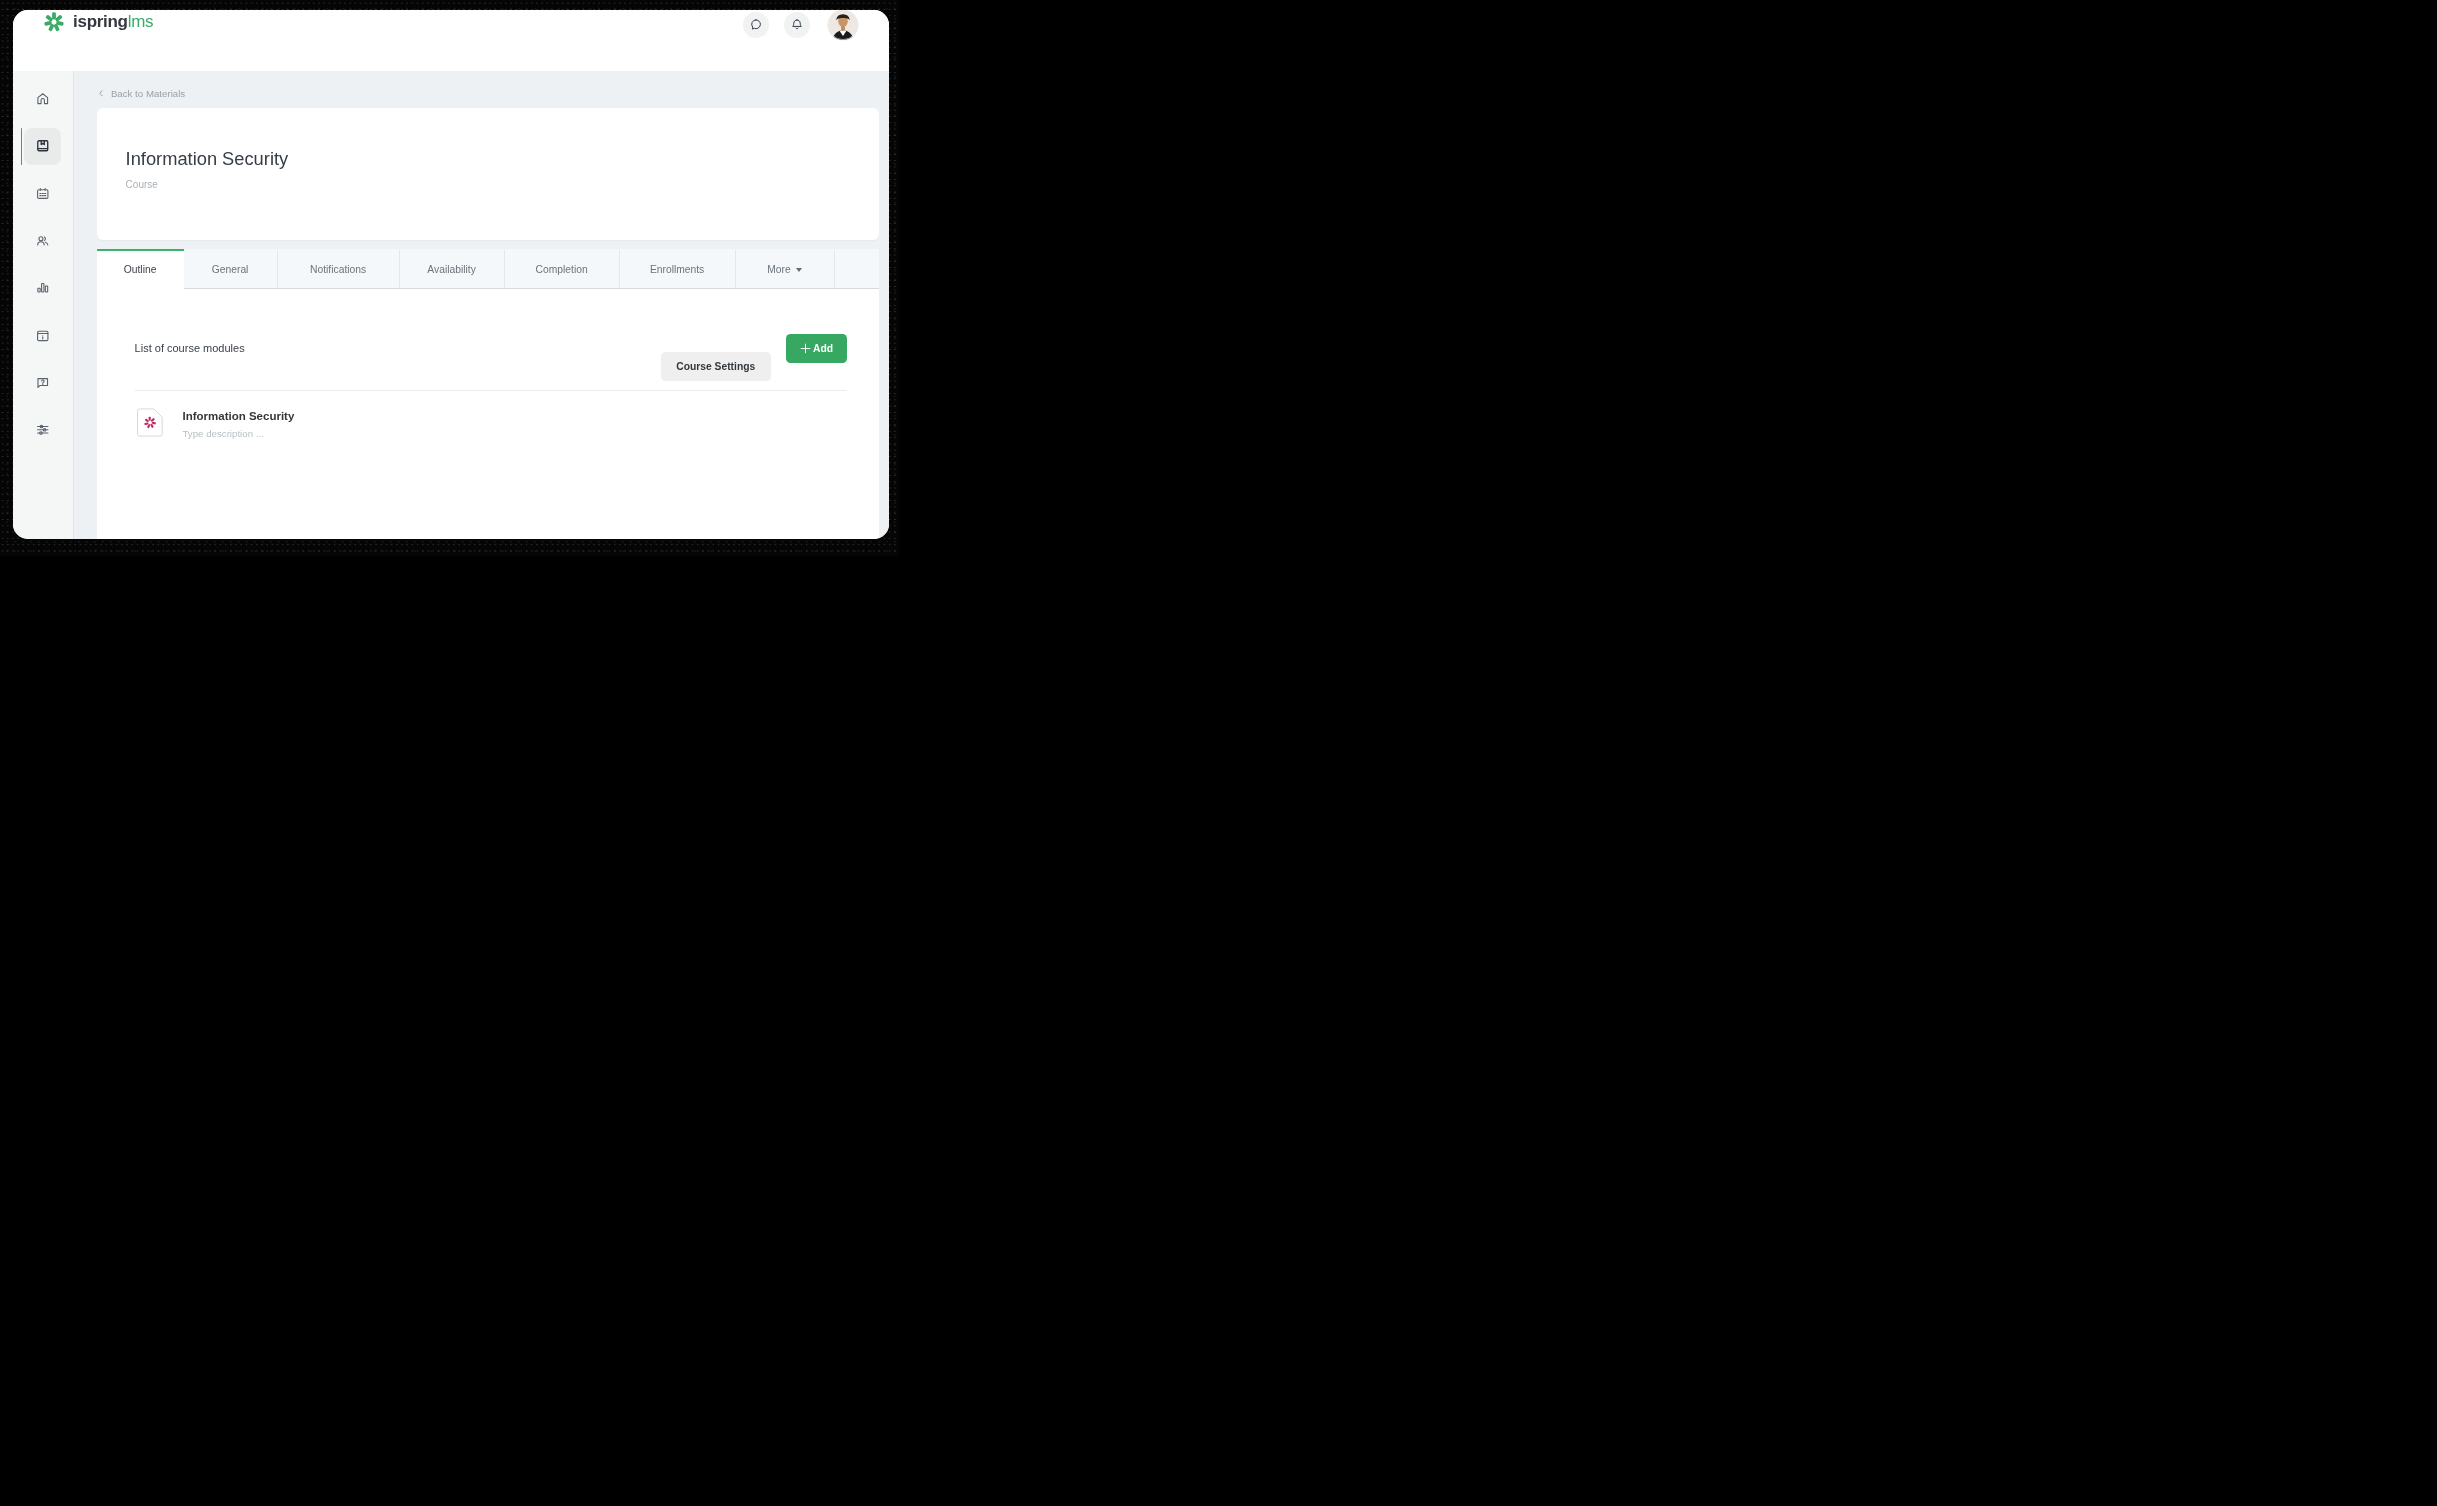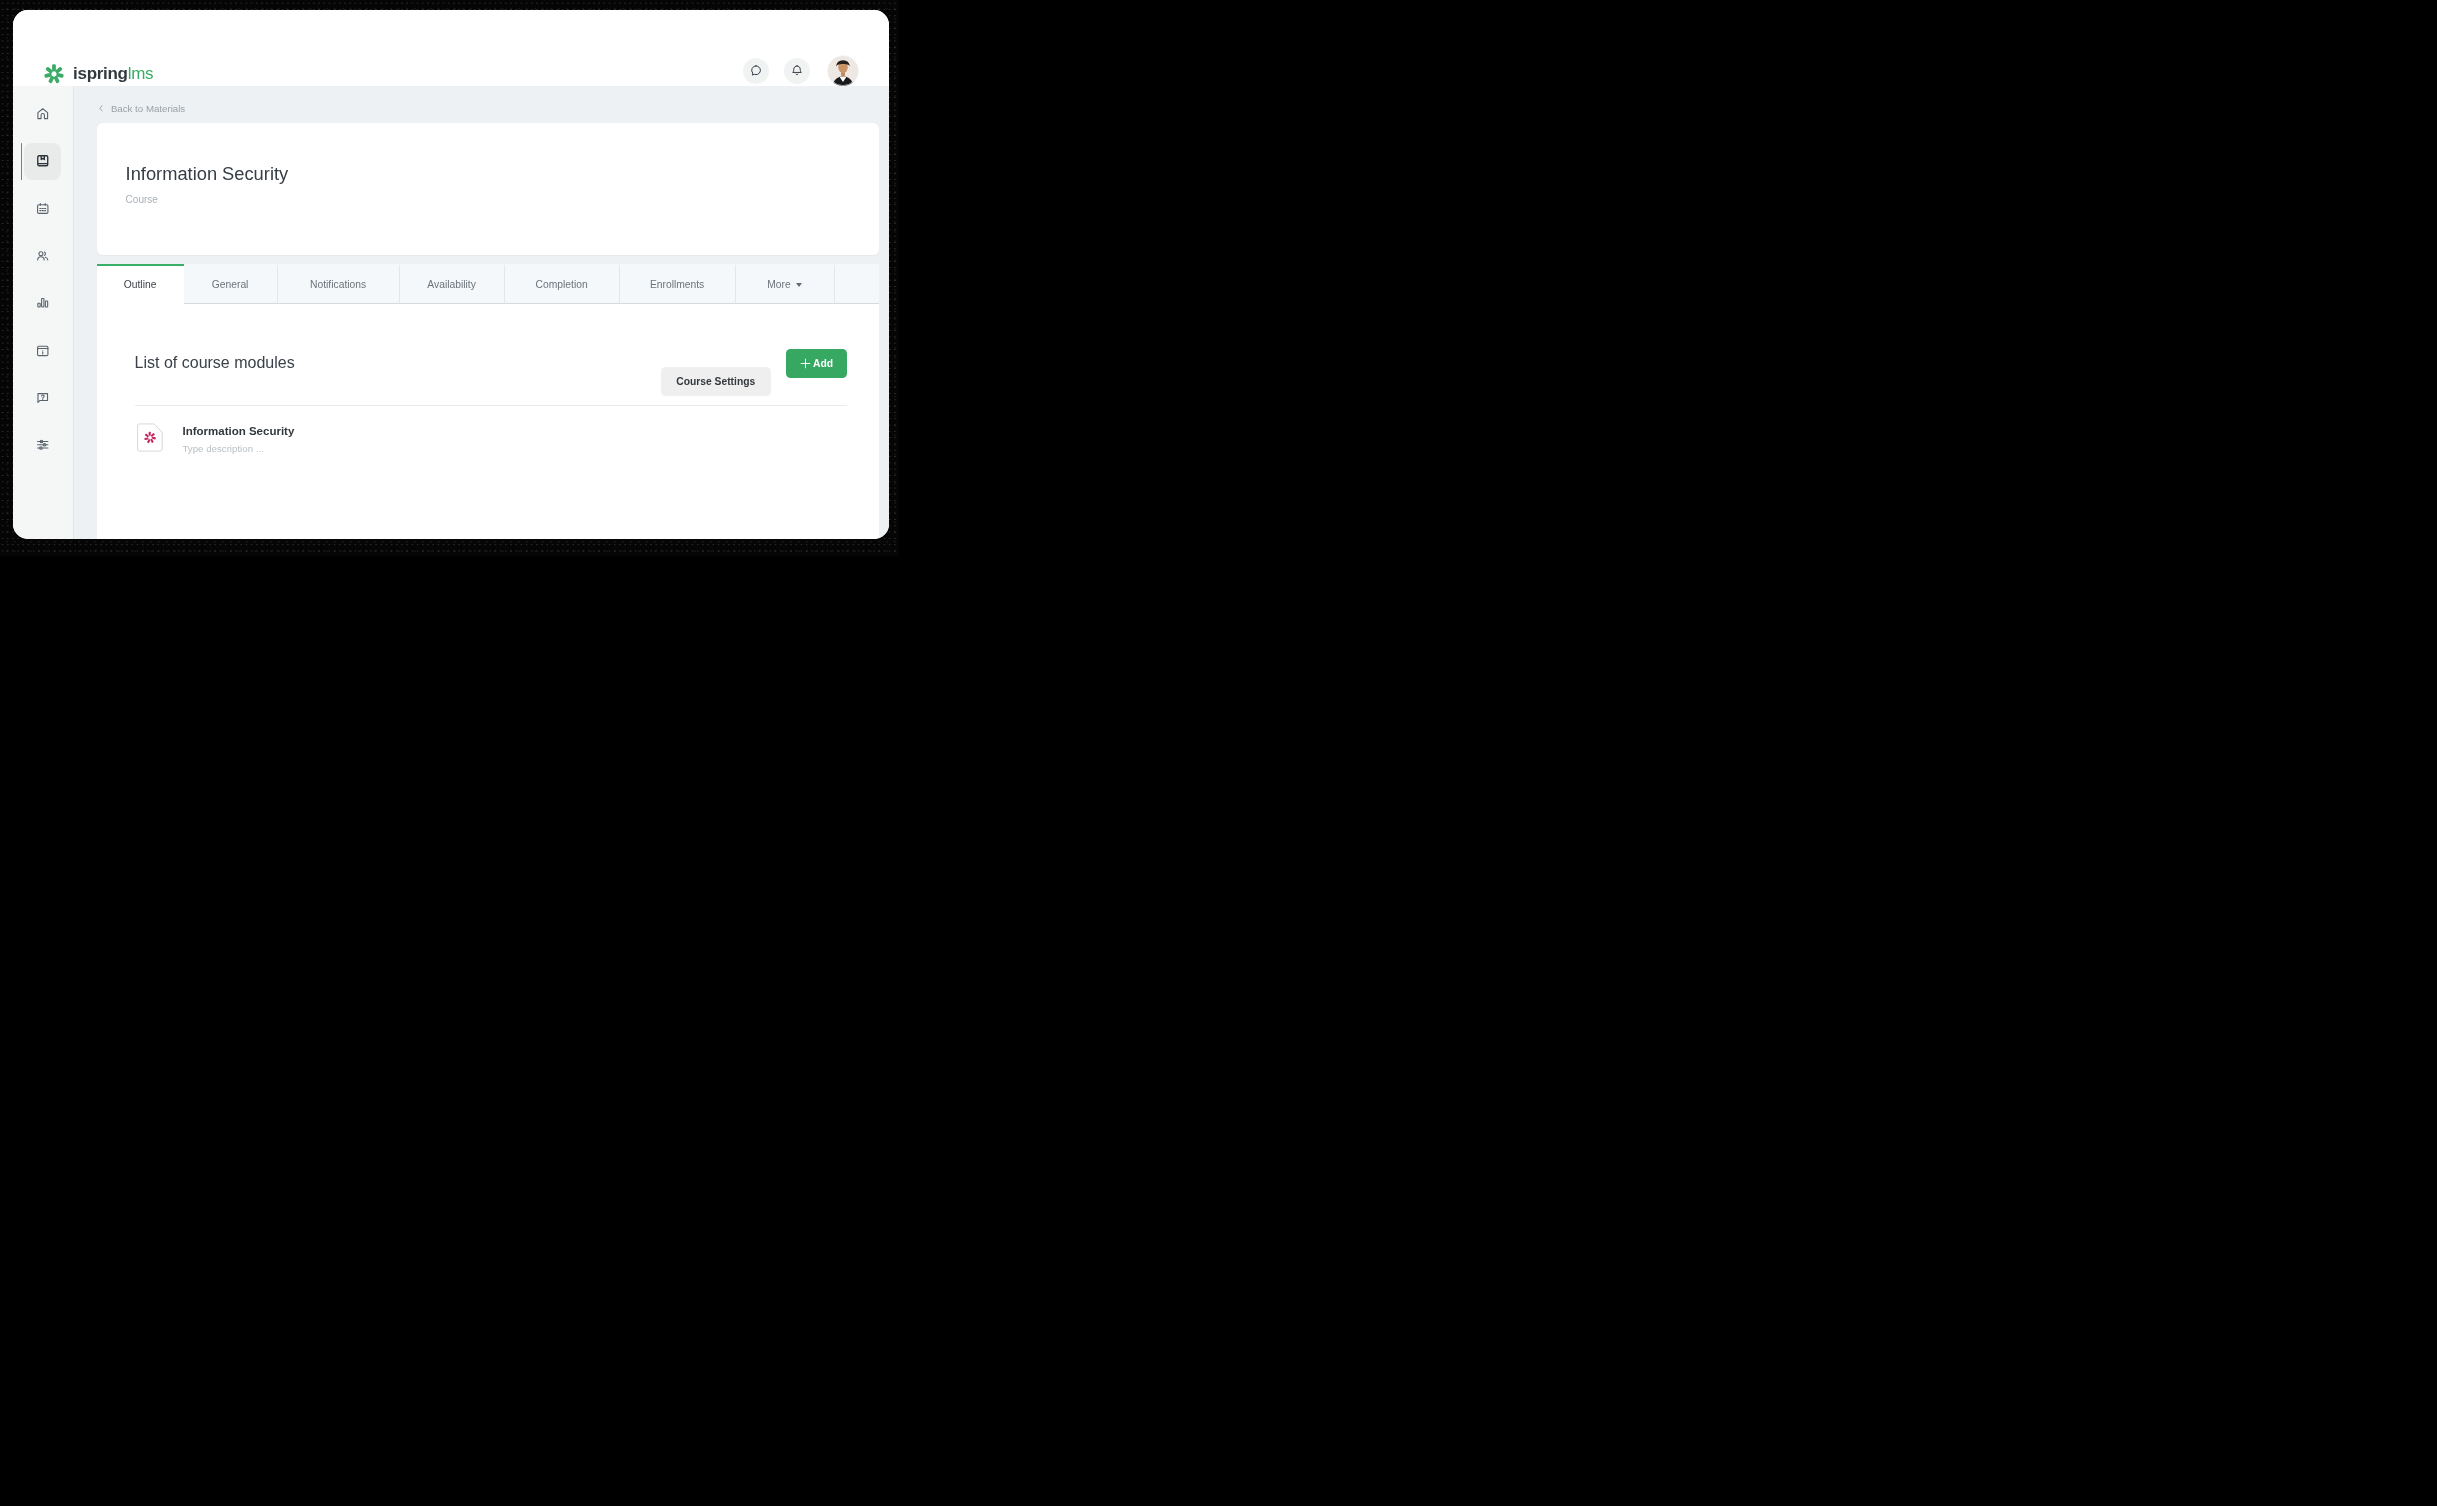--- a/index.html
+++ b/index.html
@@ -8,21 +8,21 @@
     background:
       radial-gradient(rgba(255,255,255,.16) 0.6px, transparent 0.8px),
       radial-gradient(rgba(255,255,255,.07) 0.6px, transparent 0.8px),
       #050505;
     background-size:5.2px 6.3px,8px 9.7px;
     background-position:0 0,2.9px 4px;}
   .window{position:absolute;left:12.6px;right:9.7px;top:9.7px;bottom:16.6px;
     background:#fff;border-radius:15px;overflow:hidden;display:flex;flex-direction:column;}
 
   
-  .header{height:76px;background:#fff;display:flex;align-items:flex-end;padding:0 31px 0 29px;flex:0 0 auto;}
+  .header{height:61px;background:#fff;display:flex;align-items:flex-start;padding:0 31px 0 29px;flex:0 0 auto;}
   .brand{display:flex;align-items:center;gap:7.5px;}
   .brand-text{font-size:17px;letter-spacing:-0.3px;}
   .brand-text b{color:#32383e;font-weight:700;}
   .brand-text span{color:var(--flower-green);font-weight:400;}
   .header-right{margin-left:auto;display:flex;align-items:center;gap:15px;}
   .hbtn{width:26px;height:26px;border-radius:50%;background:#f1f3f3;display:flex;align-items:center;justify-content:center;cursor:pointer;border:none;}
   .avatar{width:30px;height:30px;border-radius:50%;overflow:hidden;margin-left:3.4px;box-shadow:0 0 0 0.6px #ececec;cursor:pointer;}
 
   
   .body{flex:1;display:flex;min-height:0;}
@@ -45,21 +45,21 @@
   .tabs{margin-top:8.6px;display:flex;height:40px;flex:0 0 auto;}
   .tab{display:flex;align-items:center;justify-content:center;gap:5.2px;font-size:10.3px;color:#6b737b;cursor:pointer;
     background:#f5f8fa;border-right:0.6px solid #e2e7e9;border-bottom:1.7px solid #d7dadc;border-top:2.3px solid transparent;}
   .tab.active{background:#fff;color:#3d444c;border-bottom:1.7px solid transparent;border-top:2.3px solid var(--tab-green);border-right:none;}
   .tab-fill{flex:1;background:#f5f8fa;border-bottom:1.7px solid #d7dadc;}
   .caret{width:0;height:0;border-left:3.4px solid transparent;border-right:3.4px solid transparent;border-top:4px solid #5f6c79;margin-top:1.1px;}
 
   
   .panel{background:#fff;flex:1;min-height:0;padding:0 32px 0 38px;}
   .toolbar{display:flex;align-items:center;margin-top:27px;}
-  .toolbar-label{font-size:16px;color:#3a4149;text-align:right;}
+  .toolbar-label{font-size:11px;color:#3a4149;text-align:right;}
   .toolbar-actions{margin-left:auto;display:flex;align-items:center;gap:15px;}
   .btn{height:29px;border:none;border-radius:4.6px;font-size:10.3px;font-weight:600;display:flex;align-items:center;cursor:pointer;}
   .btn-gray{background:#efefef;color:#33383d;padding:0 15.5px;margin-top:36px;}
   .btn-green{background:var(--accent-green);color:#fff;padding:0 14.3px;gap:2px;}
 
   .section{margin-top:65px;margin-left:5.7px;}
   .section-title{font-size:15px;font-weight:600;color:#343b42;cursor:text;}
   .section-desc{margin-top:5.7px;font-size:9.7px;color:#b9c0c5;cursor:text;}
   .divider{height:0.6px;background:#e9ebec;margin-top:8.6px;}
 

